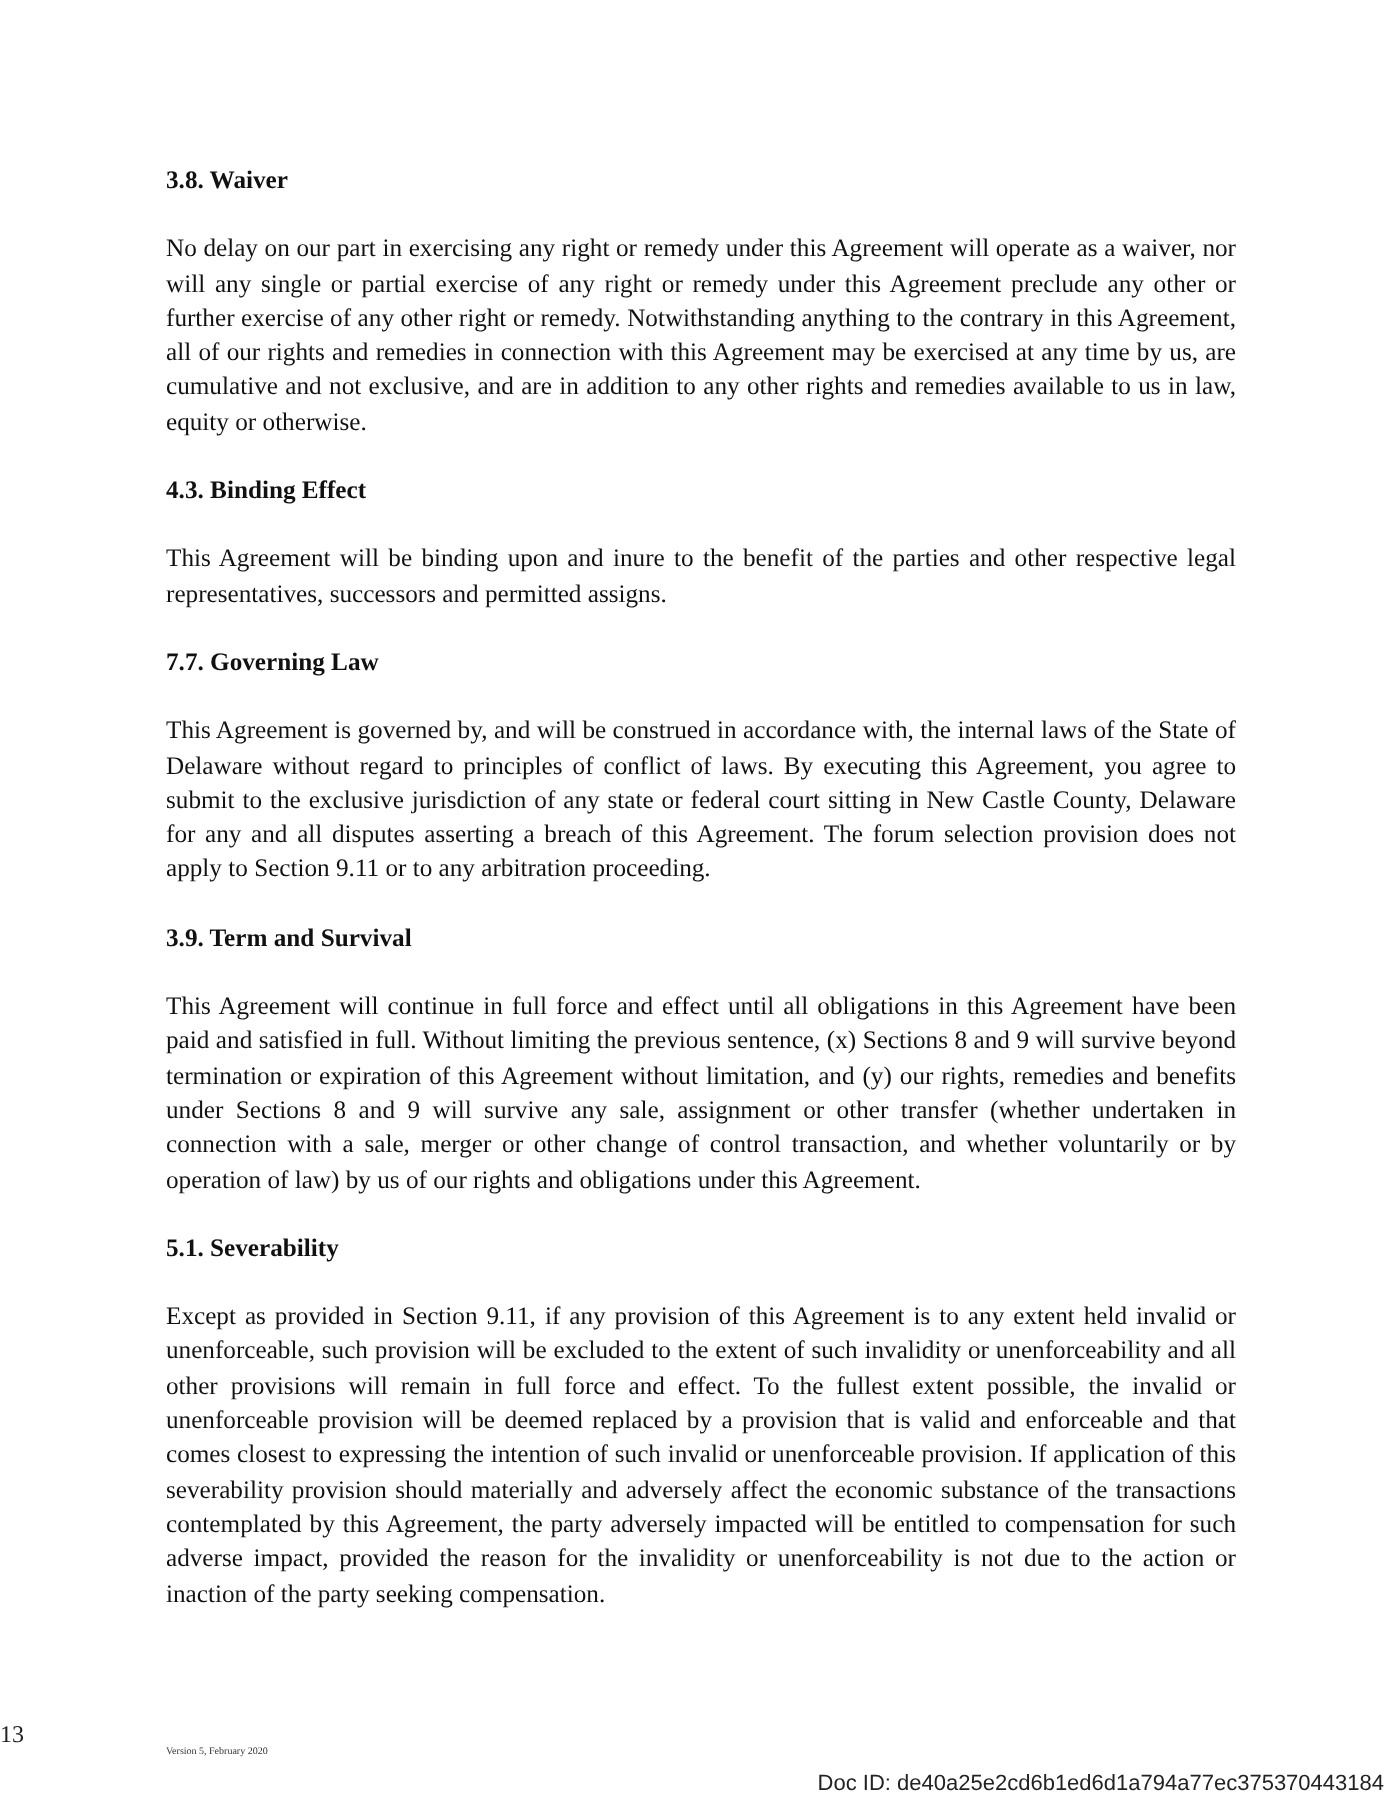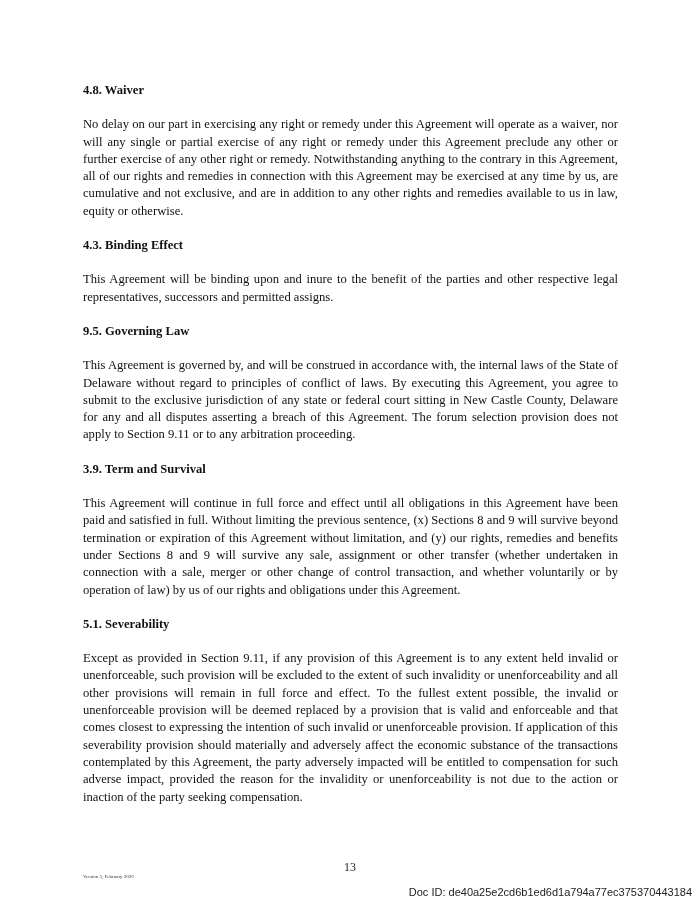--- a/index.html
+++ b/index.html
@@ -2,42 +2,42 @@
 <html><head>
 <meta charset="utf-8">
 <style>
   html, body { margin:0; padding:0; background:#ffffff; }
   body { width:700px; height:907px; position:relative; overflow:hidden; }
   .page { position:absolute; left:0; top:0; width:700px; height:907px; background:#fff; }
   .content { position:absolute; left:83px; top:82px; width:535px;
     font-family:"Liberation Serif", serif; font-size:12.6px; line-height:17.3px; color:#111; }
   .h { font-weight:bold; margin:0 0 17px 0; }
   .p { text-align:justify; margin:0 0 17px 0; }
-  .pagenum { position:absolute; left:0; width:700px; top:860px; text-align:center;
+  .pagenum { position:absolute; left:0; width:700px; top:860px; 
     font-family:"Liberation Serif", serif; font-size:12px; color:#222; }
   .version { position:absolute; left:83px; top:874px; font-family:"Liberation Serif", serif;
     font-size:5px; color:#333; }
   .docid { position:absolute; right:8px; top:886px; font-family:"Liberation Sans", sans-serif;
     font-size:11px; color:#222;text-align:center; }
 </style>
 </head>
 <body>
 
 <div class="page">
   <div class="content">
     <div>
-      <div class="h">4.8. Waiver</div>
+      <div class="h">3.8. Waiver</div>
       <div class="p">No delay on our part in exercising any right or remedy under this Agreement will operate as a waiver, nor will any single or partial exercise of any right or remedy under this Agreement preclude any other or further exercise of any other right or remedy. Notwithstanding anything to the contrary in this Agreement, all of our rights and remedies in connection with this Agreement may be exercised at any time by us, are cumulative and not exclusive, and are in addition to any other rights and remedies available to us in law, equity or otherwise.</div>
     </div>
     <div>
       <div class="h">4.3. Binding Effect</div>
       <div class="p">This Agreement will be binding upon and inure to the benefit of the parties and other respective legal representatives, successors and permitted assigns.</div>
     </div>
     <div>
-      <div class="h">9.5. Governing Law</div>
+      <div class="h">7.7. Governing Law</div>
       <div class="p">This Agreement is governed by, and will be construed in accordance with, the internal laws of the State of Delaware without regard to principles of conflict of laws. By executing this Agreement, you agree to submit to the exclusive jurisdiction of any state or federal court sitting in New Castle County, Delaware for any and all disputes asserting a breach of this Agreement.  The forum selection provision does not apply to Section 9.11 or to any arbitration proceeding.</div>
     </div>
     <div>
       <div class="h">3.9. Term and Survival</div>
       <div class="p">This Agreement will continue in full force and effect until all obligations in this Agreement have been paid and satisfied in full.  Without limiting the previous sentence, (x) Sections 8 and 9 will survive beyond termination or expiration of this Agreement without limitation, and (y) our rights, remedies and benefits under Sections 8 and 9 will survive any sale, assignment or other transfer (whether undertaken in connection with a sale, merger or other change of control transaction, and whether voluntarily or by operation of law) by us of our rights and obligations under this Agreement.</div>
     </div>
     <div>
       <div class="h">5.1. Severability</div>
       <div class="p">Except as provided in Section 9.11, if any provision of this Agreement is to any extent held invalid or unenforceable, such provision will be excluded to the extent of such invalidity or unenforceability and all other provisions will remain in full force and effect.  To the fullest extent possible, the invalid or unenforceable provision will be deemed replaced by a provision that is valid and enforceable and that comes closest to expressing the intention of such invalid or unenforceable provision. If application of this severability provision should materially and adversely affect the economic substance of the transactions contemplated by this Agreement, the party adversely impacted will be entitled to compensation for such adverse impact, provided the reason for the invalidity or unenforceability is not due to the action or inaction of the party seeking compensation.</div>
     </div>

